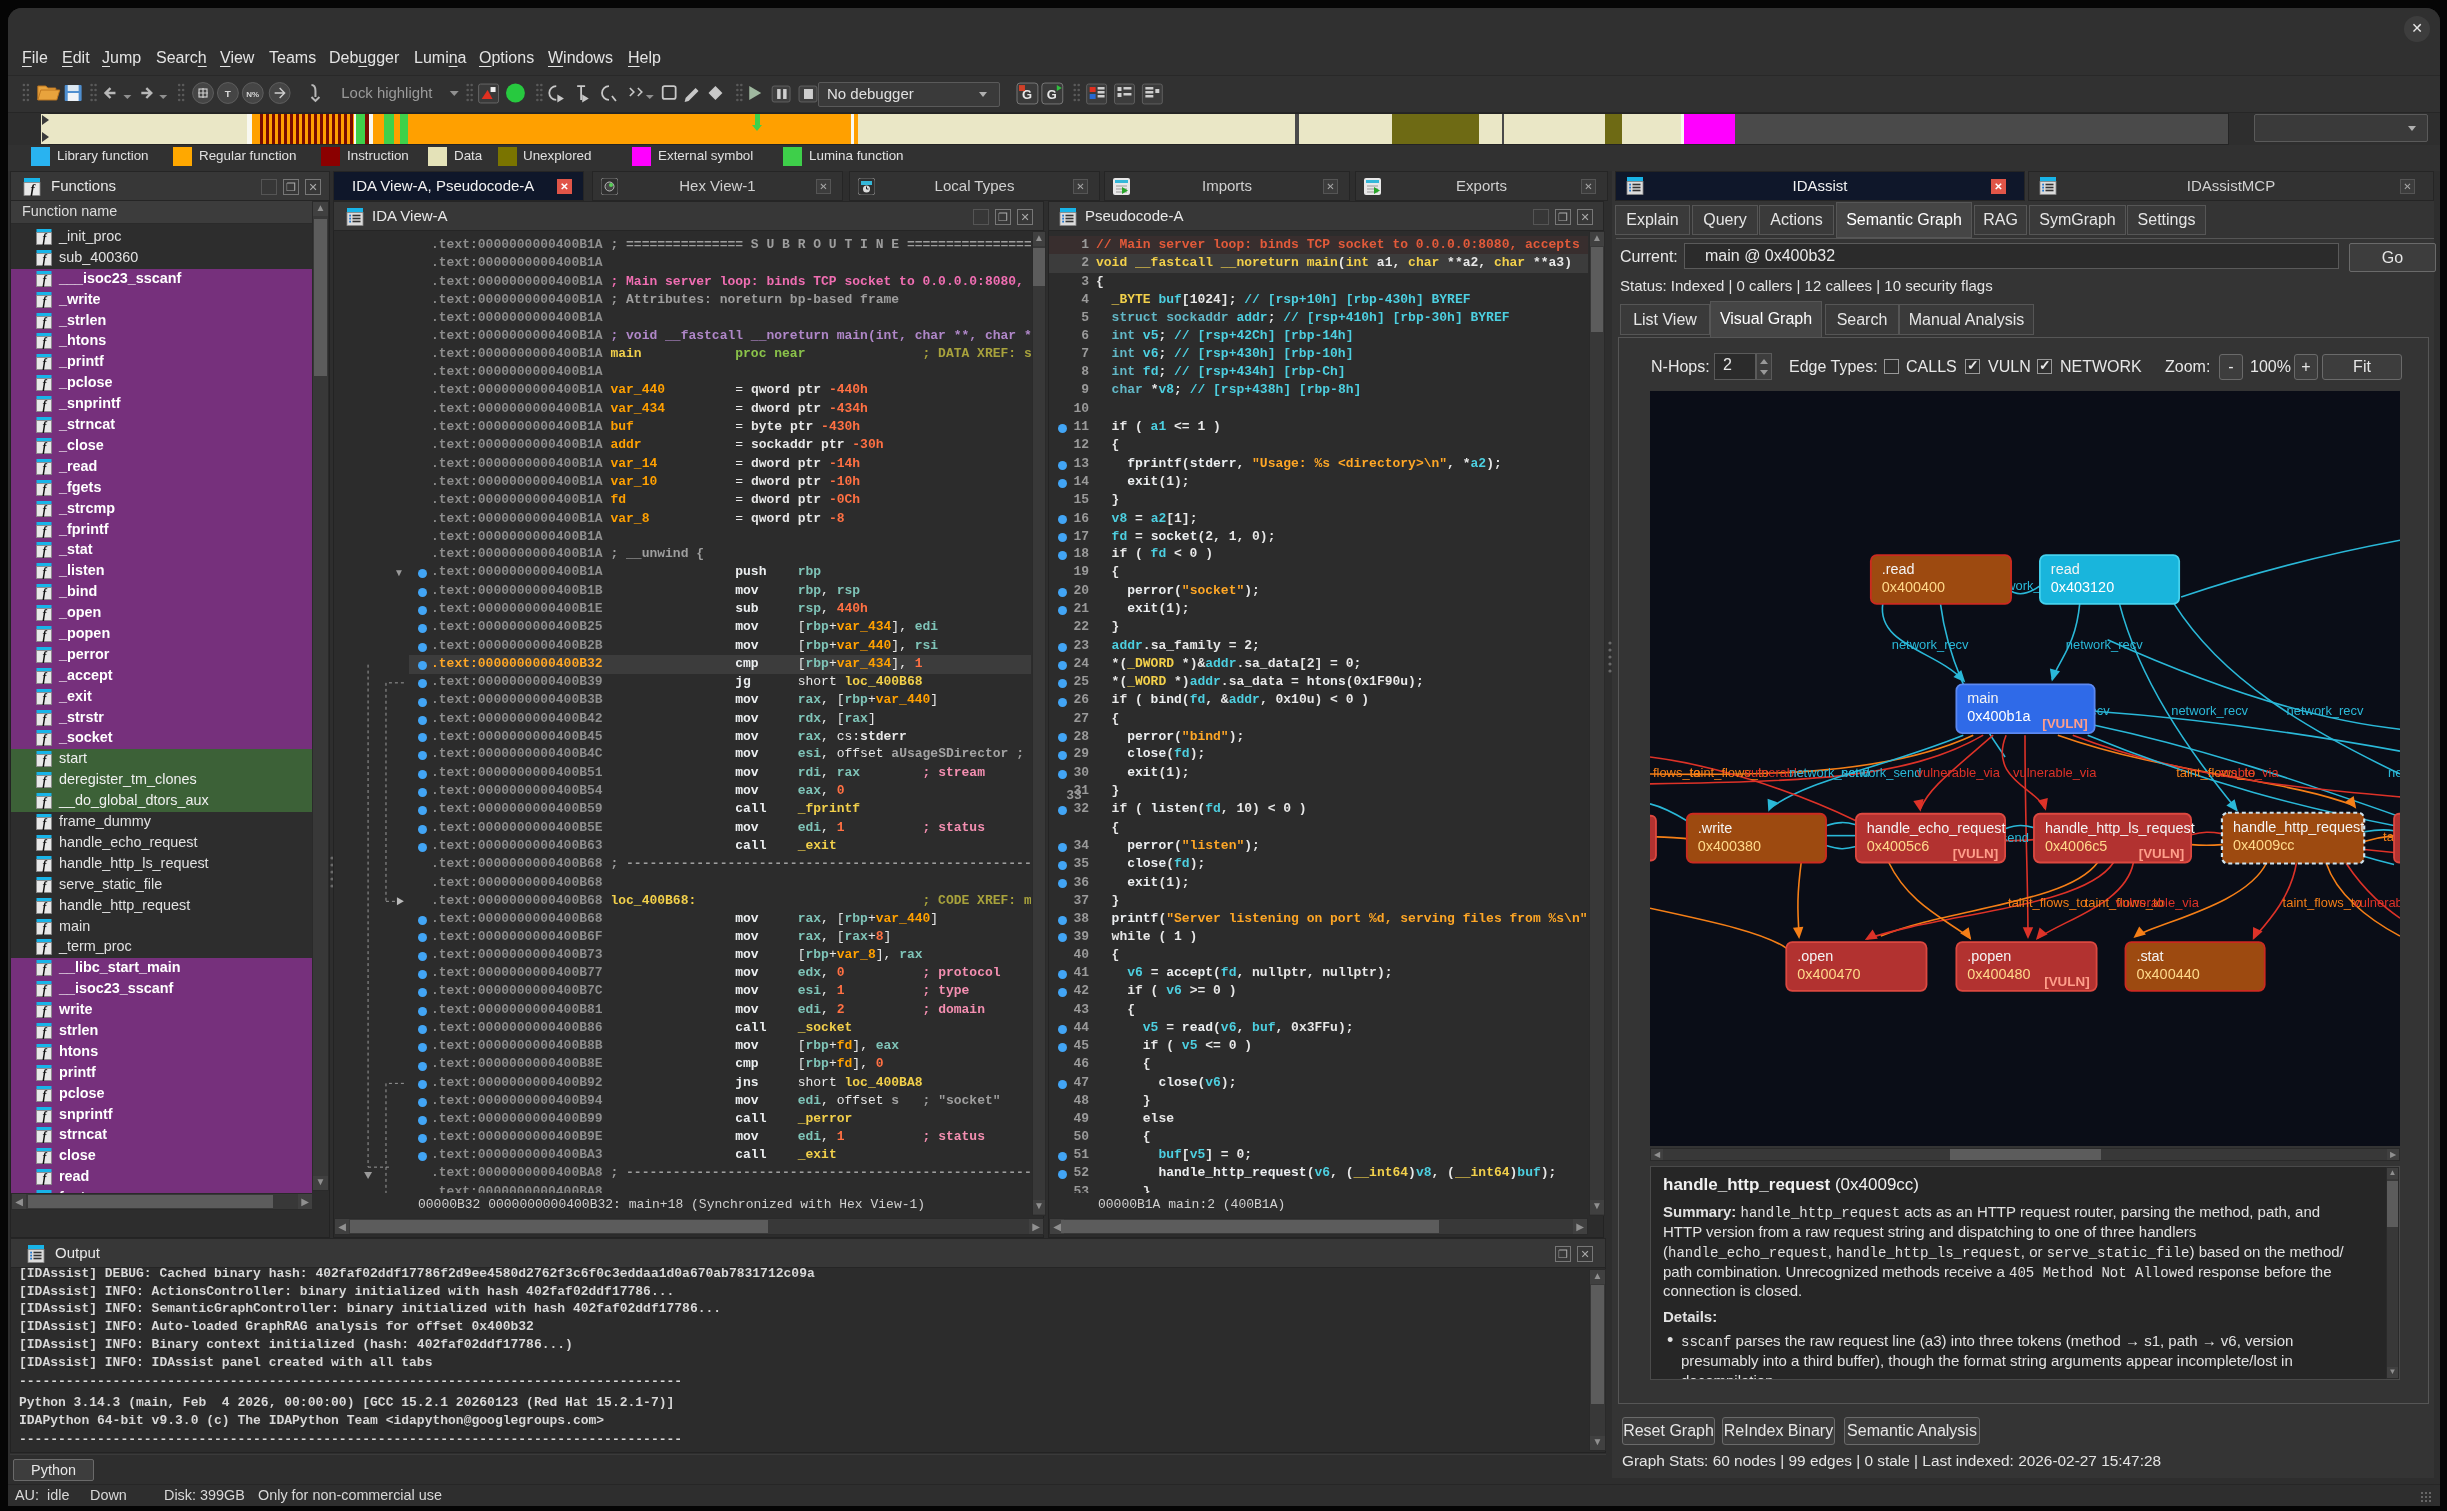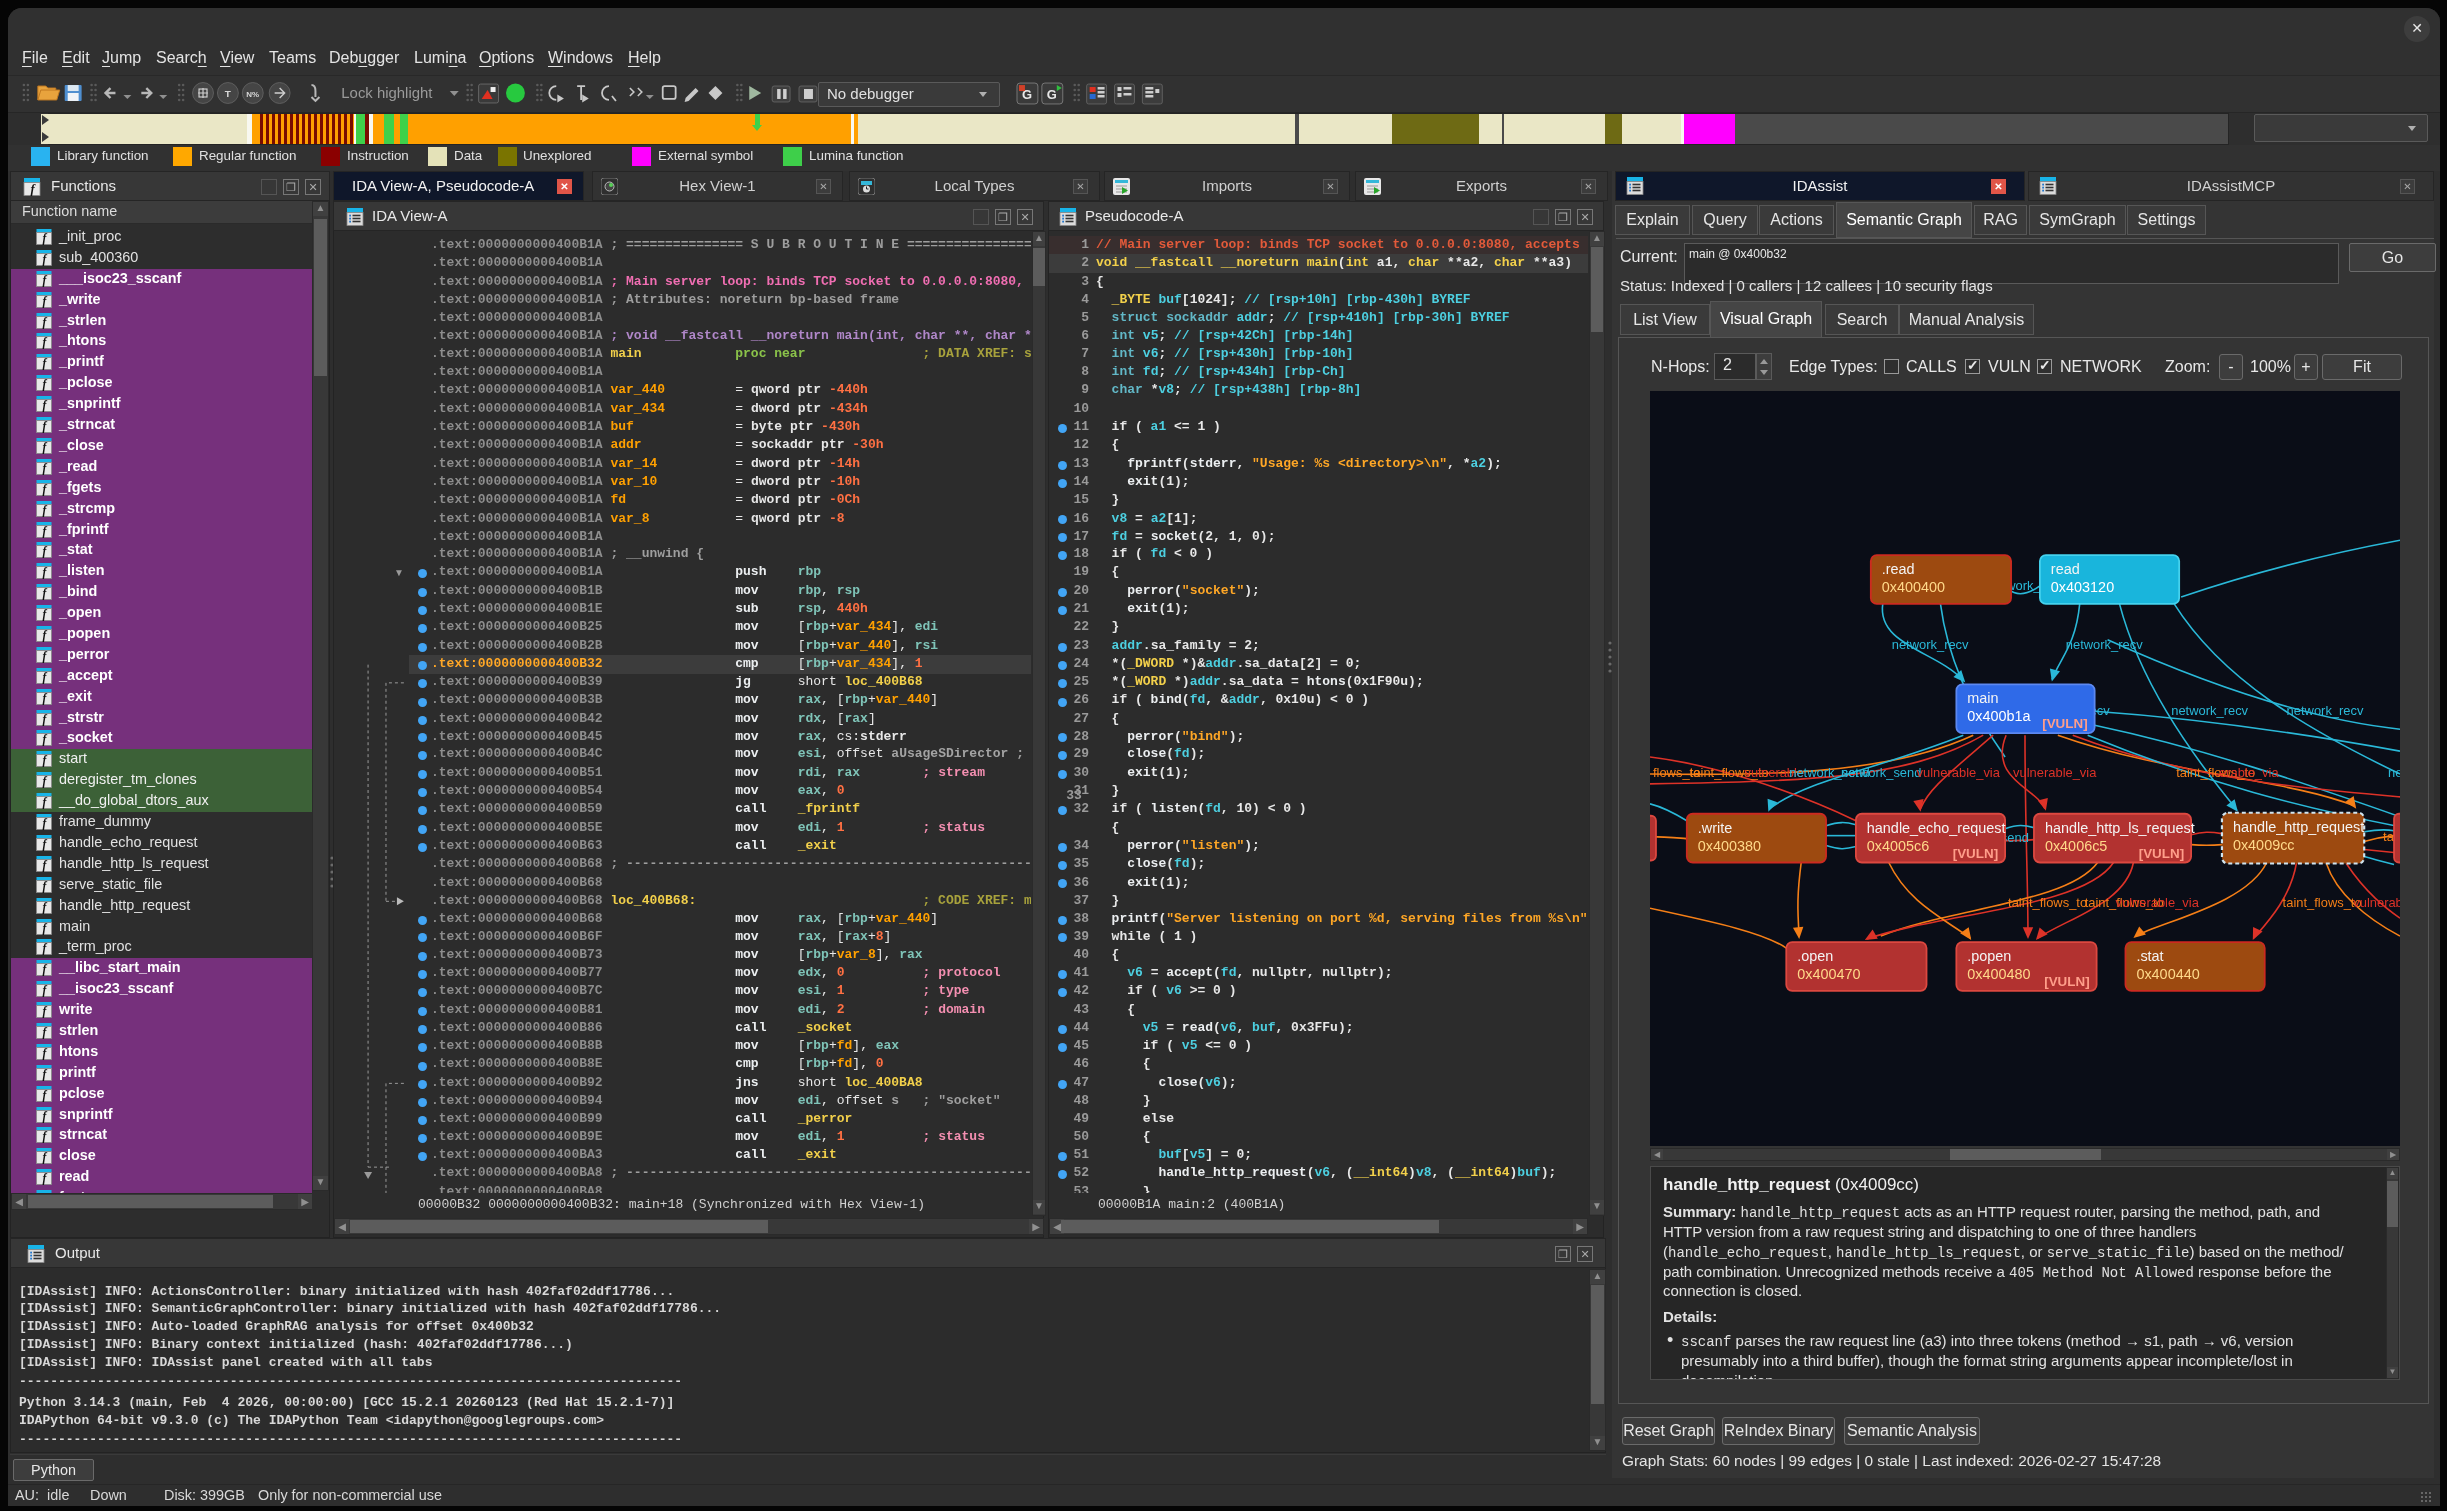--- a/index.html
+++ b/index.html
@@ -1119,21 +1119,21 @@
     </div>
 <div class="rtab" style="left:1615px;top:205px;width:75px;height:30px;line-height:28px">Explain</div>
 <div class="rtab" style="left:1692px;top:205px;width:66px;height:30px;line-height:28px">Query</div>
 <div class="rtab" style="left:1759px;top:205px;width:75px;height:30px;line-height:28px">Actions</div>
 <div class="rtab sel" style="left:1836px;top:202px;width:136px;height:36px;line-height:34px">Semantic Graph</div>
 <div class="rtab" style="left:1974px;top:205px;width:53px;height:30px;line-height:28px">RAG</div>
 <div class="rtab" style="left:2029px;top:205px;width:97px;height:30px;line-height:28px">SymGraph</div>
 <div class="rtab" style="left:2127px;top:205px;width:79px;height:30px;line-height:28px">Settings</div>
 <div class="abs" style="left:1616px;top:238px;width:818px;height:1px;background:#555"></div>
 <div class="abs" style="left:1620px;top:248px;font-size:16px;color:#e8e8e8">Current:</div>
-<div class="abs field" style="left:1684px;top:243px;width:655px;height:41px;font-size:12px;padding:3px 4px">main @ 0x400b32</div>
+<div class="abs field" style="left:1684px;top:243px;width:655px;height:26px;font-size:16px;padding:3px 20px">main @ 0x400b32</div>
 <div class="abs btn" style="left:2349px;top:243px;width:87px;height:29px;font-size:16px;line-height:27px;border-radius:2px">Go</div>
 <div class="abs" style="left:1620px;top:277px;font-size:15px;color:#e4e4e4">Status: Indexed | 0 callers | 12 callees | 10 security flags</div>
 <div class="rtab" style="left:1620px;top:304px;width:90px;height:31px;line-height:29px;font-size:16px">List View</div>
 <div class="rtab sel" style="left:1710px;top:301px;width:112px;height:37px;line-height:34px;font-size:16px">Visual Graph</div>
 <div class="rtab" style="left:1825px;top:304px;width:74px;height:31px;line-height:29px;font-size:16px">Search</div>
 <div class="rtab" style="left:1899px;top:304px;width:135px;height:31px;line-height:29px;font-size:16px">Manual Analysis</div>
 <div class="abs" style="left:1618px;top:337px;width:811px;height:1067px;border:1px solid #565656;background:#343434"></div>
 <div class="abs" style="left:1651px;top:358px;font-size:16px;color:#e8e8e8">N-Hops:</div>
 <div class="abs field" style="left:1714px;top:353px;width:42px;height:27px;font-size:16px;padding:2px 8px">2</div>
 <div class="abs" style="left:1756px;top:353px;width:16px;height:27px;background:#3d3d3d;border:1px solid #5a5a5a">
@@ -1337,20 +1337,21 @@
         </g>
         <g fill="#2277cc">
           <rect x="3.2" y="6.7" width="1.8" height="1.8"></rect>
           <rect x="3.2" y="9.7" width="1.8" height="1.8"></rect>
           <rect x="3.2" y="12.7" width="1.8" height="1.8"></rect>
         </g>
       </svg>
       <div class="ptxt" style="left:44px">Output</div>
       <div class="pbtns" style="right:12px"><span class="wbtn">❐</span><span class="wbtn">✕</span></div>
     </div>
+<div class="cl" style="left:19px;top:1266px;font-weight:bold;color:#d8d8d8">[IDAssist] DEBUG: Cached binary hash: 402faf02ddf17786f2d9ee4580d2762f3c6f0c3eddaa1d0a670ab7831712c09a</div>
 <div class="cl" style="left:19px;top:1284px;font-weight:bold;color:#d8d8d8">[IDAssist] INFO: ActionsController: binary initialized with hash 402faf02ddf17786...</div>
 <div class="cl" style="left:19px;top:1301px;font-weight:bold;color:#d8d8d8">[IDAssist] INFO: SemanticGraphController: binary initialized with hash 402faf02ddf17786...</div>
 <div class="cl" style="left:19px;top:1319px;font-weight:bold;color:#d8d8d8">[IDAssist] INFO: Auto-loaded GraphRAG analysis for offset 0x400b32</div>
 <div class="cl" style="left:19px;top:1337px;font-weight:bold;color:#d8d8d8">[IDAssist] INFO: Binary context initialized (hash: 402faf02ddf17786...)</div>
 <div class="cl" style="left:19px;top:1355px;font-weight:bold;color:#d8d8d8">[IDAssist] INFO: IDAssist panel created with all tabs</div>
 <div class="cl" style="left:19px;top:1374px;font-weight:bold;color:#d8d8d8">-------------------------------------------------------------------------------------</div>
 <div class="cl" style="left:19px;top:1395px;font-weight:bold;color:#d8d8d8">Python 3.14.3 (main, Feb  4 2026, 00:00:00) [GCC 15.2.1 20260123 (Red Hat 15.2.1-7)]</div>
 <div class="cl" style="left:19px;top:1413px;font-weight:bold;color:#d8d8d8">IDAPython 64-bit v9.3.0 (c) The IDAPython Team &lt;idapython@googlegroups.com&gt;</div>
 <div class="cl" style="left:19px;top:1432px;font-weight:bold;color:#d8d8d8">-------------------------------------------------------------------------------------</div>
 <div class="abs sbv" style="left:1589px;top:1269px;width:17px;height:182px"></div>

